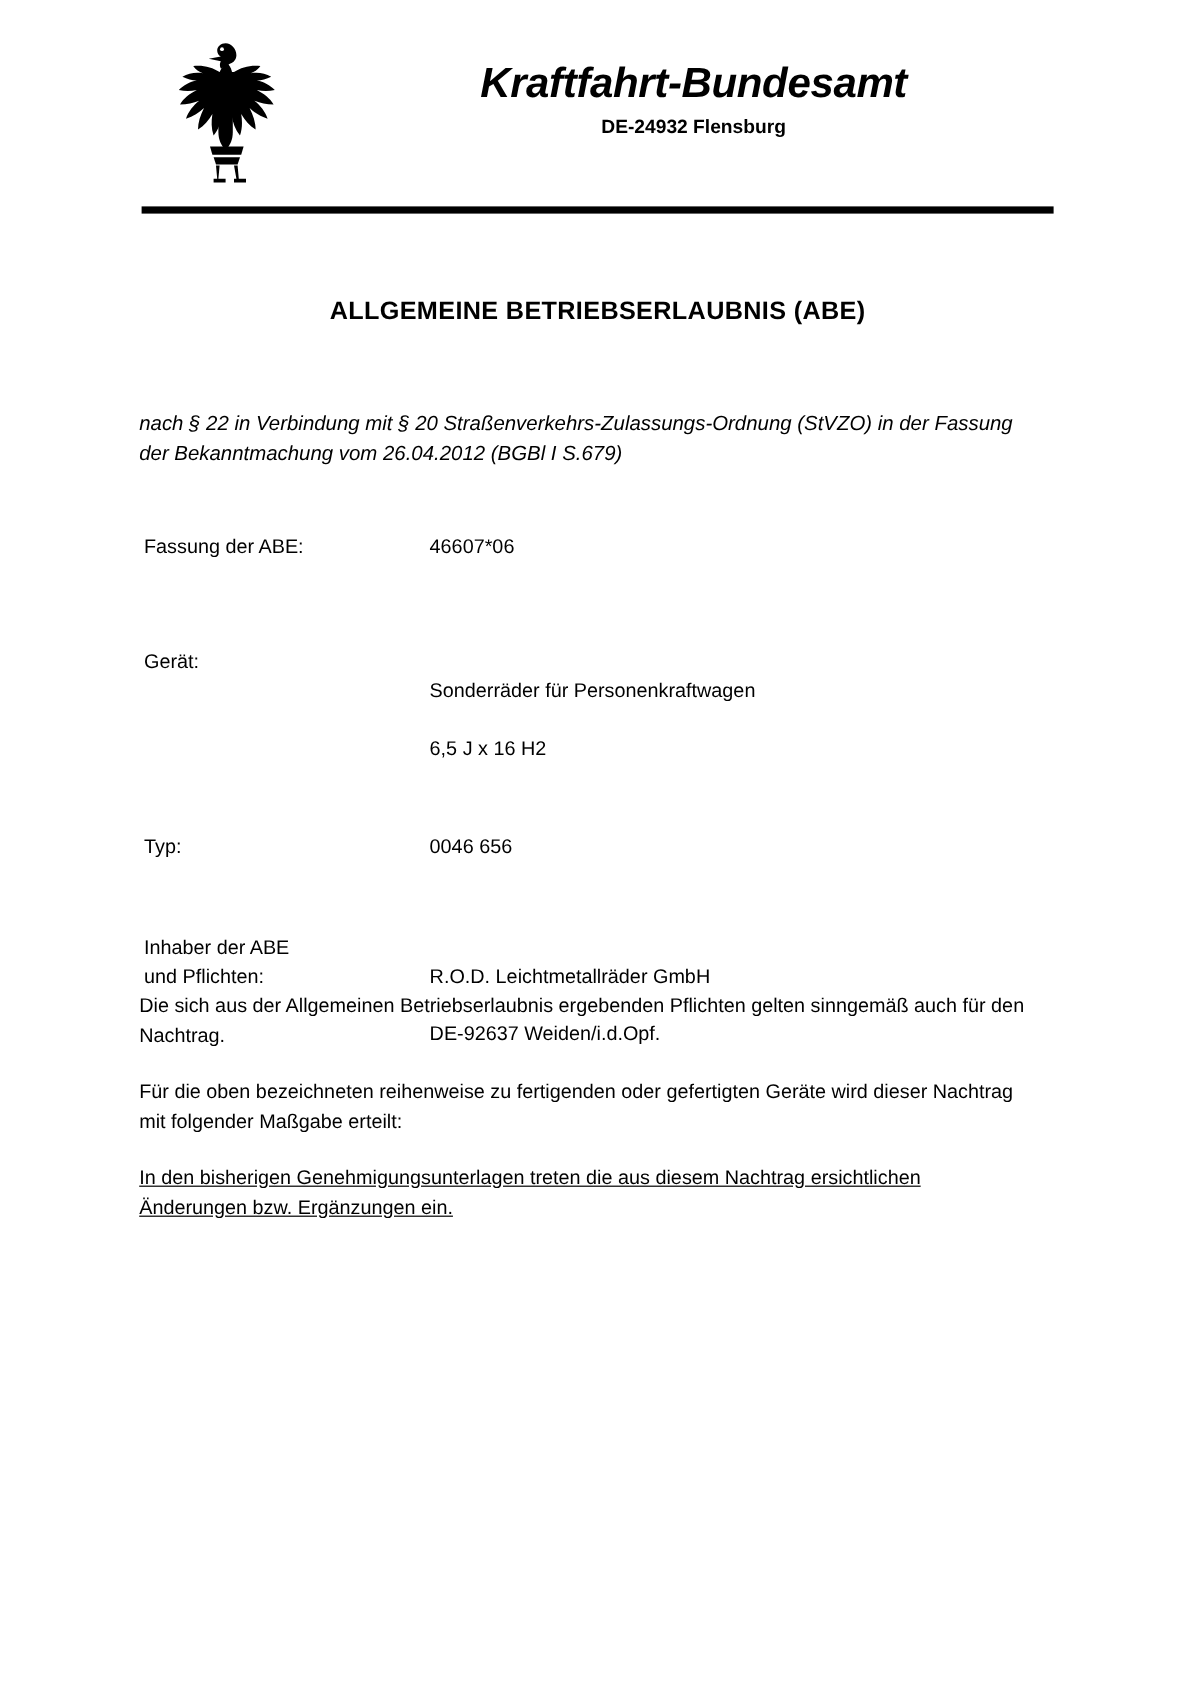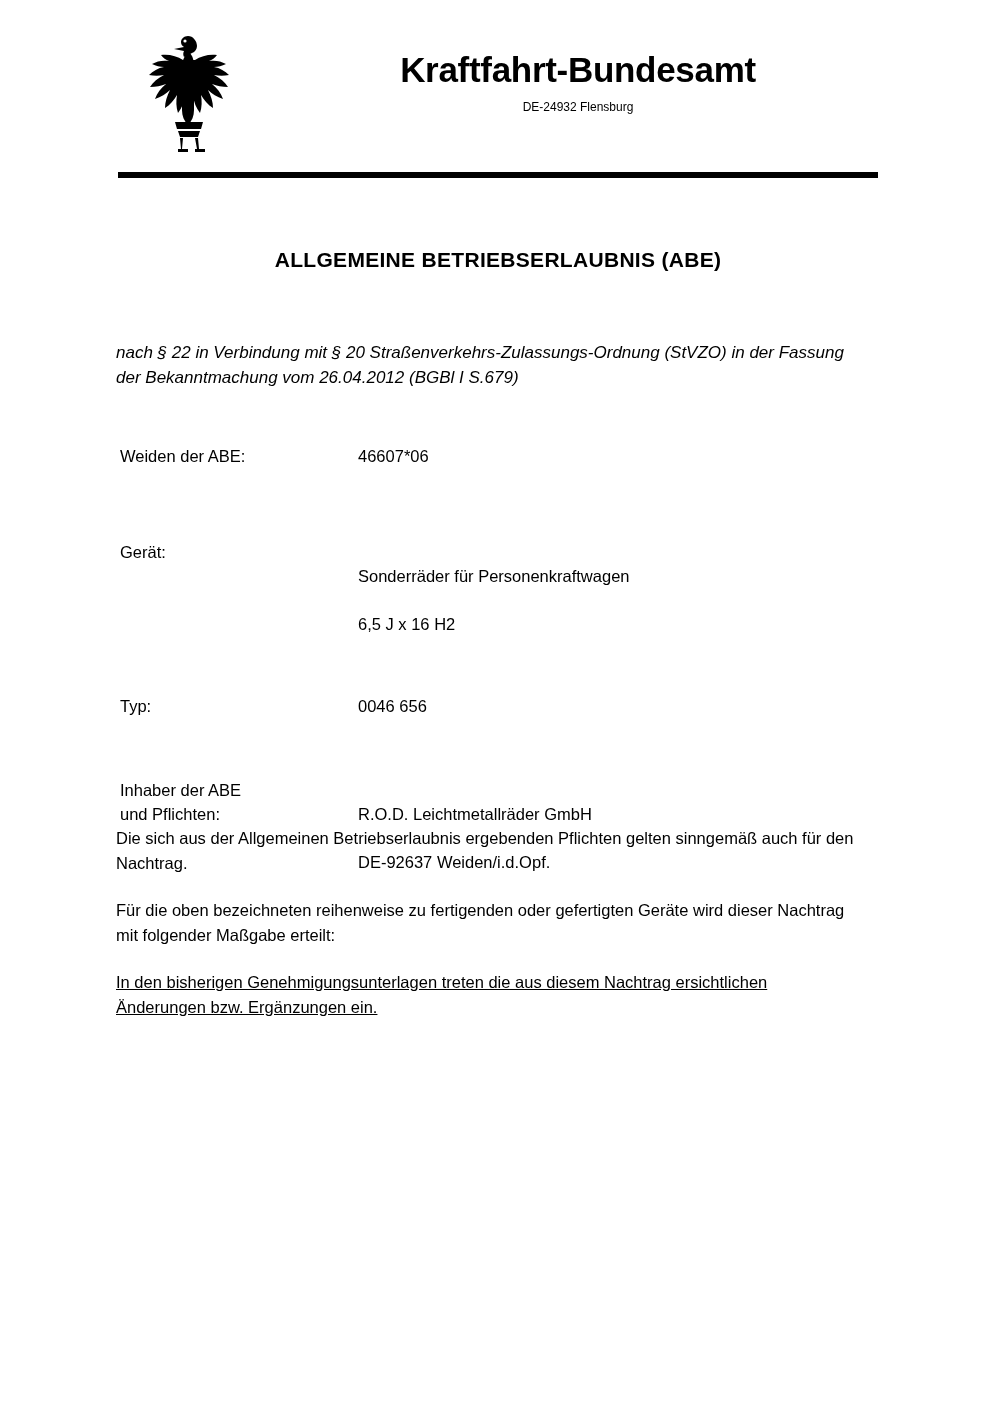--- a/index.html
+++ b/index.html
@@ -42,24 +42,25 @@
     left: 160px;
     top: 24px;
     width: 600px;
     text-align: center;
   }
   .org-title {
     font-size: 35px;
     font-weight: bold;
     letter-spacing: -0.3px;
     line-height: 40px;
+    font-style: italic;
   }
   .org-sub {
-    font-size: 12px;
-    font-weight: normal;
+    font-size: 16px;
+    font-weight: bold;
     margin-top: 7px;
     line-height: 20px;
   }
   .rule {
     position: absolute;
     left: 118px;
     top: 172px;
     width: 760px;
     height: 6px;
     background: #000000;
@@ -164,21 +165,21 @@
 
   <div class="rule"></div>
 
   <div class="doc-title">ALLGEMEINE  BETRIEBSERLAUBNIS  (ABE)</div>
 
   <div class="legal-basis">nach § 22 in Verbindung mit § 20 Straßenverkehrs-Zulassungs-Ordnung (StVZO) in der Fassung der Bekanntmachung vom 26.04.2012 (BGBl I S.679)</div>
 
   <div class="fields">
 
     <div class="field-row">
-      <div class="field-label">Weiden der ABE:</div>
+      <div class="field-label">Fassung der ABE:</div>
       <div class="field-value">46607*06</div>
     </div>
 
     <div class="gap-1"></div>
 
     <div class="field-row">
       <div class="field-label">Gerät:</div>
       <div class="field-value">
         <div>Sonderräder für Personenkraftwagen</div>
         <div>6,5 J x 16 H2</div>

